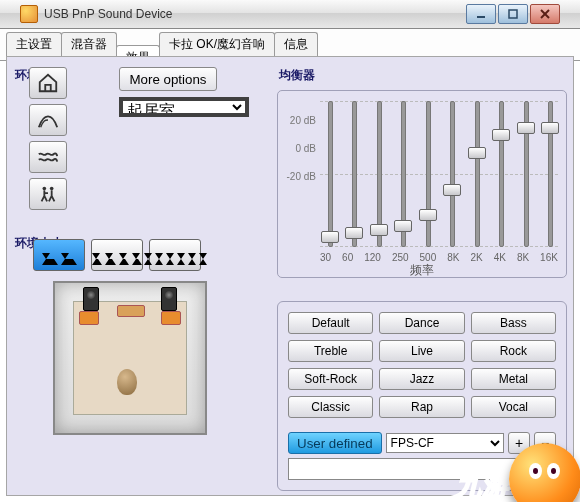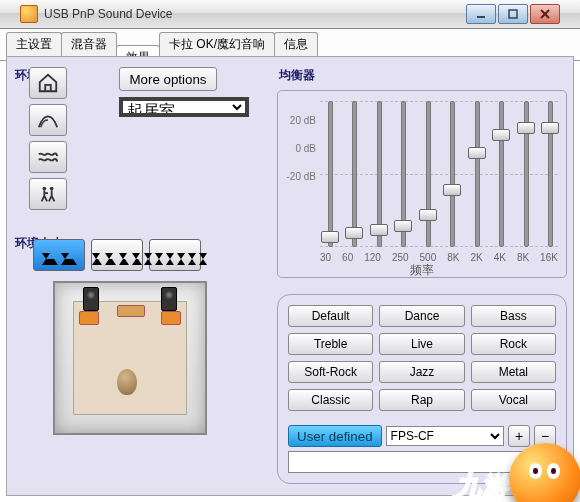--- a/index.html
+++ b/index.html
@@ -40,21 +40,21 @@
 .eq-frame{border:1px solid #a0a0b8;border-radius:5px;background:#e4e2f2;padding:8px;height:170px;position:relative;}
 .eq-scale{position:absolute;left:8px;top:16px;font-size:10px;color:#777;line-height:28px;text-align:right;width:30px;}
 .eq-sliders{position:absolute;left:42px;right:8px;top:10px;bottom:30px;display:flex;justify-content:space-between;}
 .eq-grid{position:absolute;left:42px;right:8px;top:10px;bottom:30px;}
 .eq-grid div{position:absolute;left:0;right:0;border-top:1px dashed #bbb;}
 .vslider{width:18px;position:relative;}
 .vslider .track{position:absolute;left:8px;top:0;bottom:0;width:3px;background:#999;border:1px solid #777;border-radius:2px;}
 .vslider .thumb{position:absolute;left:1px;width:16px;height:10px;background:linear-gradient(#fff,#c8c8cc);border:1px solid #666;border-radius:2px;cursor:pointer;}
 .eq-freq{position:absolute;left:42px;right:8px;bottom:14px;display:flex;justify-content:space-between;font-size:10px;color:#666;}
 .eq-freq-label{position:absolute;left:0;right:0;bottom:-2px;text-align:center;color:#555;}
-.preset-frame{border:1px solid #a0a0b8;border-radius:13px;background:#e4e2f2;padding:10px;margin-top:16px;}
+.preset-frame{border:1px solid #a0a0b8;border-radius:6px;background:#e4e2f2;padding:10px;margin-top:23px;}
 .preset-grid{display:grid;grid-template-columns:repeat(3,1fr);gap:6px;}
 .preset{height:22px;background:linear-gradient(#fefefe,#dadae0);border:1px solid #888;border-radius:3px;cursor:pointer;font-size:12px;}
 .userdef-row{display:flex;align-items:center;gap:4px;margin-top:14px;}
 .ud-btn{height:22px;padding:0 8px;background:linear-gradient(#6fd3ff,#1f9ae0);border:1px solid #1a6fa8;border-radius:3px;color:#063a5a;cursor:pointer;}
 .ud-select{height:20px;flex:1;border:1px solid #888;background:#fff;font-size:12px;}
 .sqbtn{width:22px;height:22px;background:linear-gradient(#fefefe,#dadae0);border:1px solid #888;border-radius:3px;cursor:pointer;font-size:14px;line-height:1;padding:0;}
 .ud-input{width:100%;height:18px;border:1px solid #888;background:#fff;margin-top:4px;}
 .watermark{position:absolute;right:-8px;bottom:-20px;pointer-events:none;}
 .watermark .ball{width:72px;height:72px;border-radius:50%;background:radial-gradient(circle at 32% 30%,#ffe27a,#ff8c1a 60%,#d96400);box-shadow:0 6px 10px rgba(0,0,0,.4);position:relative;}
 .watermark .eye{position:absolute;width:13px;height:16px;background:#fff;border-radius:50%;top:20px;}

